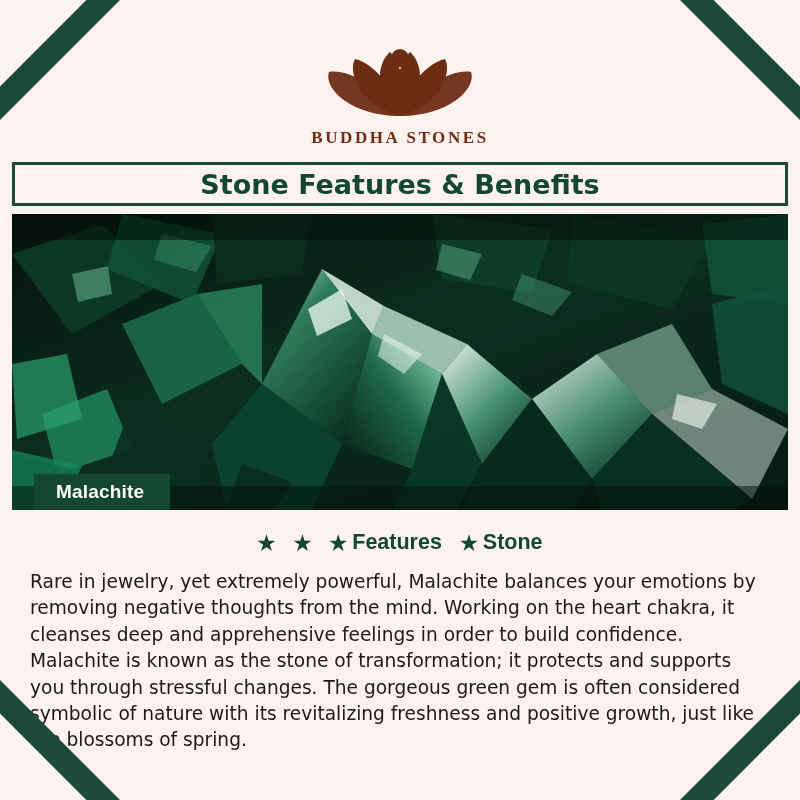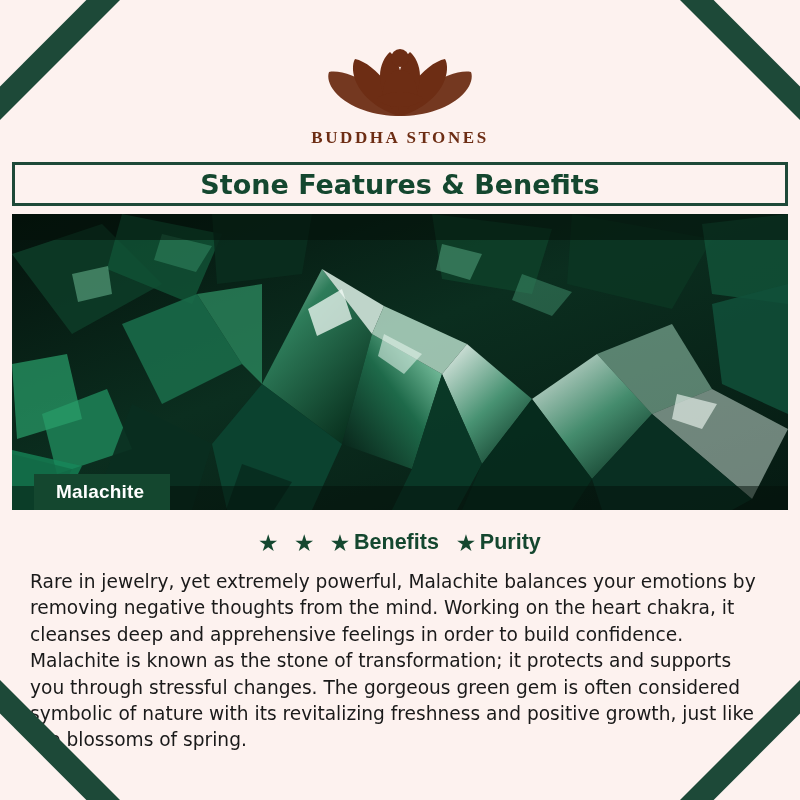--- a/index.html
+++ b/index.html
@@ -263,25 +263,25 @@
 
     <div class="benefits">
       <div class="benefit">
         <span class="star">★</span>
       </div>
       <div class="benefit">
         <span class="star">★</span>
       </div>
       <div class="benefit">
         <span class="star">★</span>
-        <span>Benefits</span>
-      </div>
-      <div class="benefit">
-        <span class="star">★</span>
-        <span>Purity</span>
+        <span>Features</span>
+      </div>
+      <div class="benefit">
+        <span class="star">★</span>
+        <span>Stone</span>
       </div>
     </div>
 
     <p class="body-text">Rare in jewelry, yet extremely powerful, Malachite balances your emotions by removing negative thoughts from the mind. Working on the heart chakra, it cleanses deep and apprehensive feelings in order to build confidence. Malachite is known as the stone of transformation; it protects and supports you through stressful changes. The gorgeous green gem is often considered symbolic of nature with its revitalizing freshness and positive growth, just like the blossoms of spring.</p>
 
   </div>
 
   <div class="corner-inner tl"></div>
   <div class="corner-inner tr"></div>
   <div class="corner-inner bl"></div>

